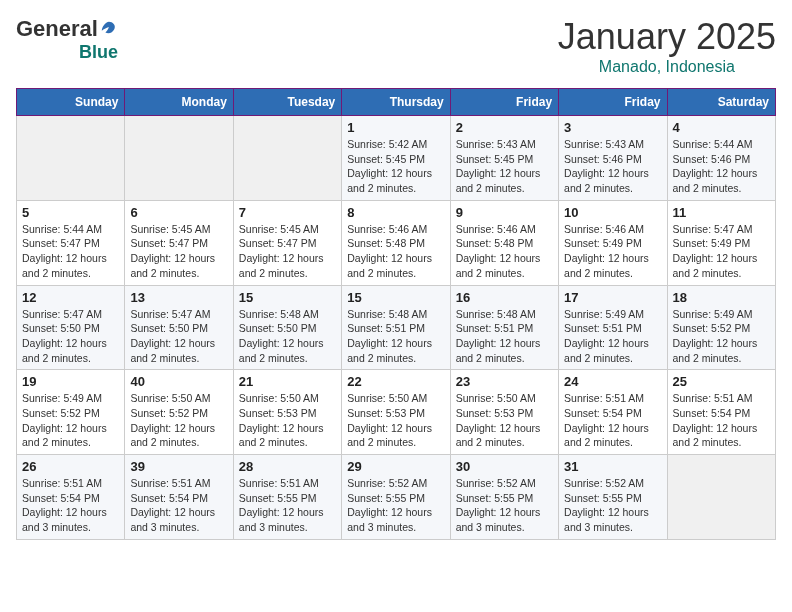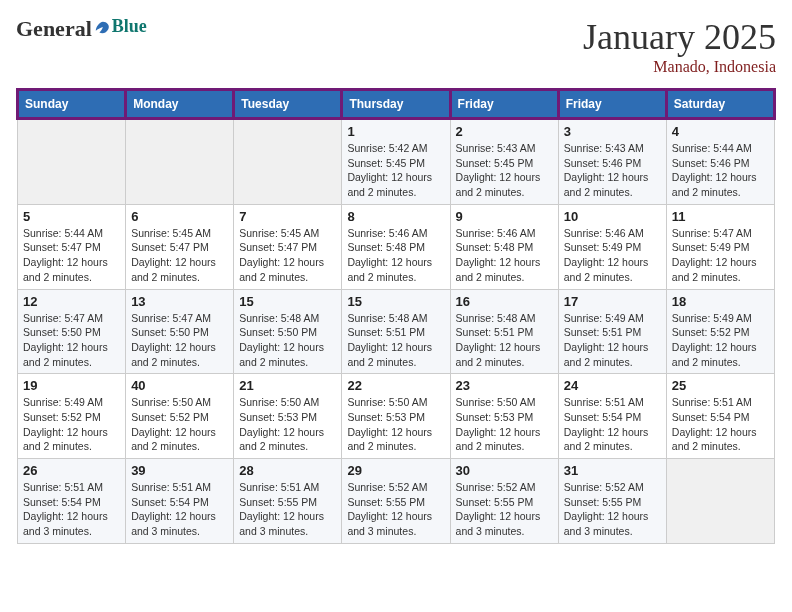--- a/index.html
+++ b/index.html
@@ -11,23 +11,22 @@
       padding: 16px;
     }
     .header-area {
       display: flex;
       justify-content: space-between;
       align-items: flex-start;
       margin-bottom: 12px;
     }
     .logo {
       display: flex;
-      flex-direction: row;
-      align-items: flex-start;
-      font-family: Liberation Serif, serif;
+      flex-direction: column;
+      align-items: flex-end;
     }
     .logo-text {
       display: flex;
       align-items: center;
     }
     .logo-general {
       font-size: 22px;
       font-weight: bold;
       color: #333;
     }
@@ -35,45 +34,44 @@
       font-size: 18px;
       font-weight: bold;
       color: #0f766e;
     }
     .logo-icon {
       width: 18px;
       height: 18px;
       margin-left: 2px;
     }
     .title-area {
-      text-align: right;
-      font-family: Liberation Serif, serif;
+      text-align: center;
     }
     .calendar-title {
       font-size: 36px;
       font-weight: normal;
       color: #333;
     }
     .calendar-subtitle {
       font-size: 16px;
-      color: #7f1d1d;
+      color: #0f766e;
     }
     table {
       width: 100%;
       border-collapse: collapse;
       font-size: 11px;
     }
     thead tr th {
       background-color: #2e6db4;
       color: white;
-      text-align: left;
+      text-align: right;
       padding: 6px 6px;
       font-size: 12px;
       font-weight: bold;
-      border: 3px solid #701a75;
+      border: 1px solid #701a75;
     }
     tbody tr td {
       border: 1px solid #ccc;
       vertical-align: top;
       padding: 4px 5px;
       min-height: 75px;
       width: 14.28%;
     }
     tbody tr td.empty {
       background: #f9f9f9;

